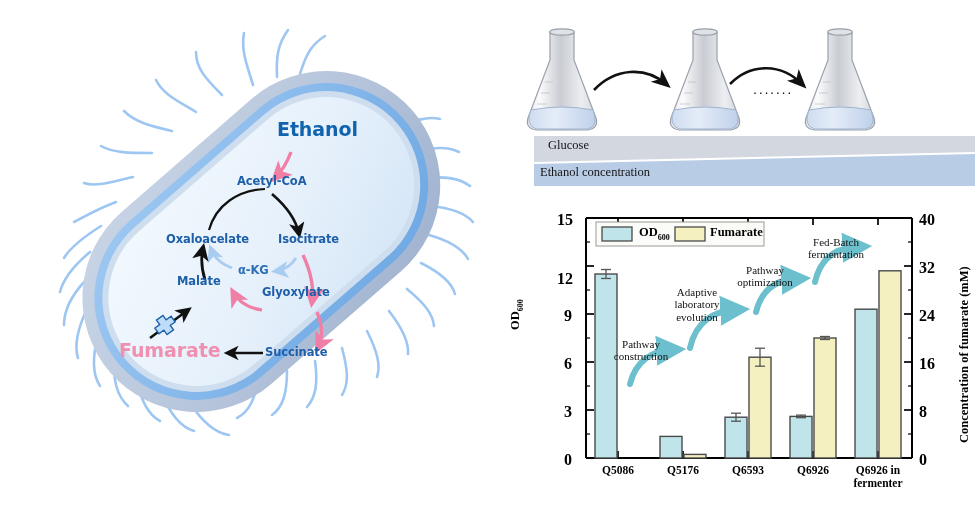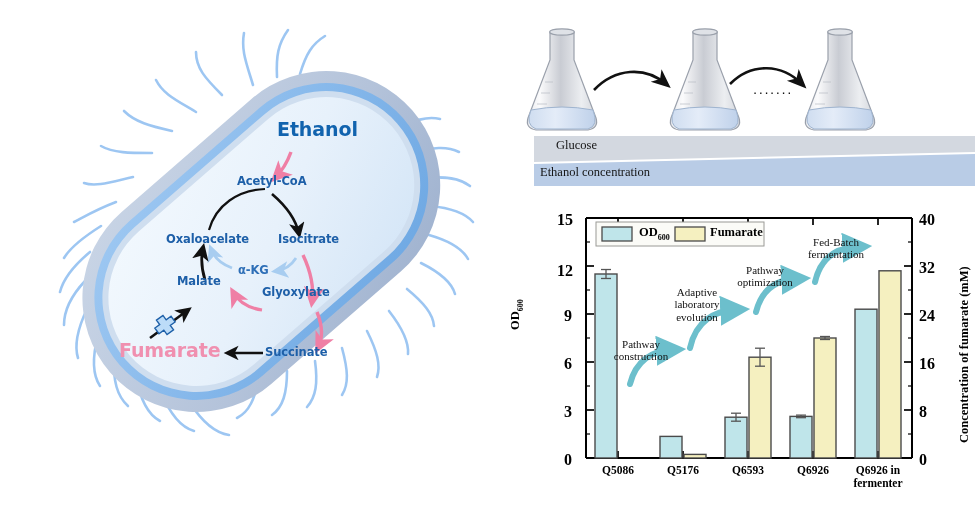--- a/index.html
+++ b/index.html
@@ -216,21 +216,21 @@
 
       <path d="M74,80 C95,58 125,56 146,74" stroke="#111" stroke-width="2.6" fill="none" marker-end="url(#mk-blk2)"></path>
       <path d="M210,74 C232,52 262,54 282,74" stroke="#111" stroke-width="2.6" fill="none" marker-end="url(#mk-blk2)"></path>
       <text x="253" y="88" text-anchor="middle" font-family="DejaVu Sans, sans-serif" font-size="13" fill="#111" letter-spacing="1.6">·······</text>
     </svg>
 
     <svg width="455" height="56" viewBox="0 0 455 56" style="position:absolute;left:0;top:126px;">
       <polygon points="14,0 455,0 455,16 14,26" fill="#d3d8e0"></polygon>
       <polygon points="14,28 455,18 455,50 14,50" fill="#b9cce6"></polygon>
     </svg>
-    <div class="grad-label" style="left:36px;top:128px;text-align:center;">Glucose</div>
+    <div class="grad-label" style="left:28px;top:128px;text-align:center;">Glucose</div>
     <div class="grad-label" style="left:20px;top:155px;">Ethanol concentration</div>
   </div>
 
   <div id="chart-panel">
     <svg id="chart-svg" width="455" height="317" viewBox="0 0 455 317">
       <defs>
         <marker id="mk-teal" markerWidth="5" markerHeight="5" refX="2.3" refY="2.5" orient="auto">
           <path d="M0,0 L5,2.5 L0,5 Z" fill="#6cbfcc"></path>
         </marker>
       </defs>
@@ -334,21 +334,21 @@
       </g>
     </svg>
 
     <div style="position:absolute;left:119px;top:17px;" class="leg-text"><span>OD</span><span class="sub">600</span></div>
     <div style="position:absolute;left:190px;top:17px;" class="leg-text">Fumarate</div>
 
     <div class="tick-lab" style="left:44px;top:243px;">0</div>
     <div class="tick-lab" style="left:44px;top:195px;">3</div>
     <div class="tick-lab" style="left:44px;top:147px;">6</div>
     <div class="tick-lab" style="left:44px;top:99px;">9</div>
-    <div class="tick-lab" style="left:37px;top:54px;">12</div>
+    <div class="tick-lab" style="left:37px;top:62px;">12</div>
     <div class="tick-lab" style="left:37px;top:3px;">15</div>
 
     <div class="tick-lab" style="left:399px;top:243px;">0</div>
     <div class="tick-lab" style="left:399px;top:195px;">8</div>
     <div class="tick-lab" style="left:399px;top:147px;">16</div>
     <div class="tick-lab" style="left:399px;top:99px;">24</div>
     <div class="tick-lab" style="left:399px;top:51px;">32</div>
     <div class="tick-lab" style="left:399px;top:3px;">40</div>
 
     <div class="xtick-lab" style="left:58px;top:256px;width:80px;">Q5086</div>

